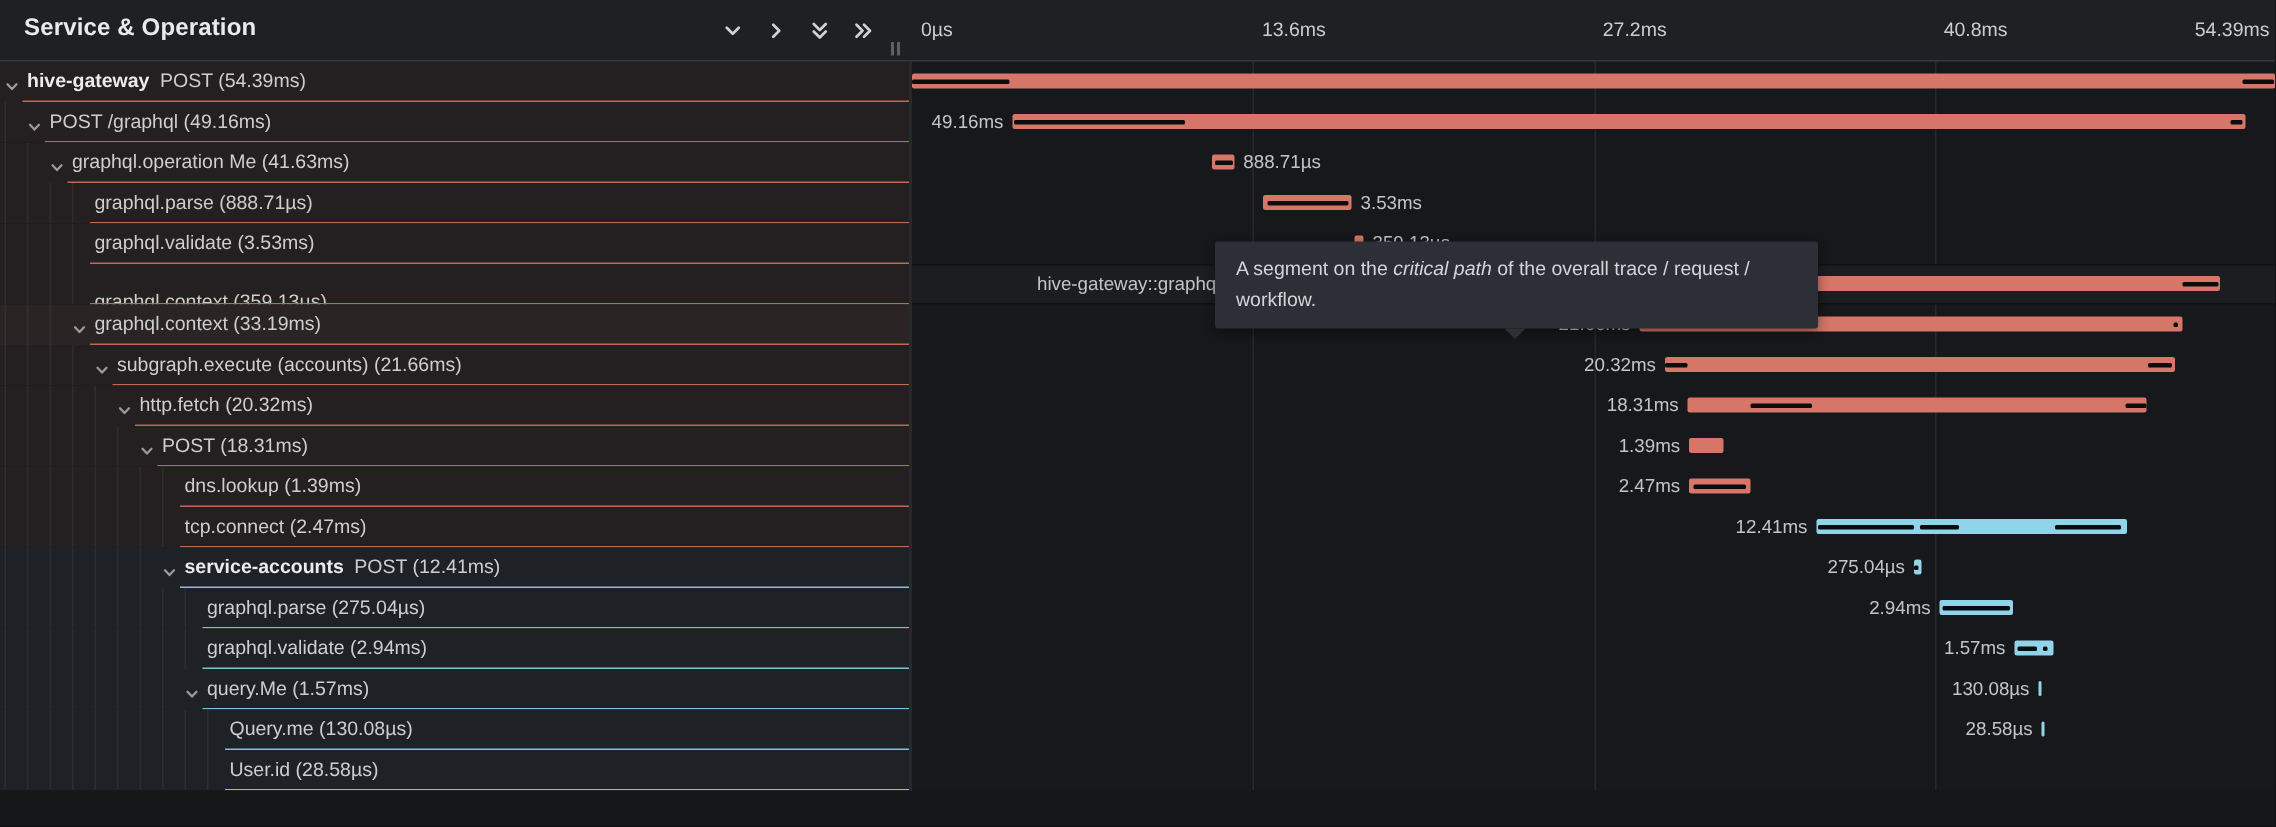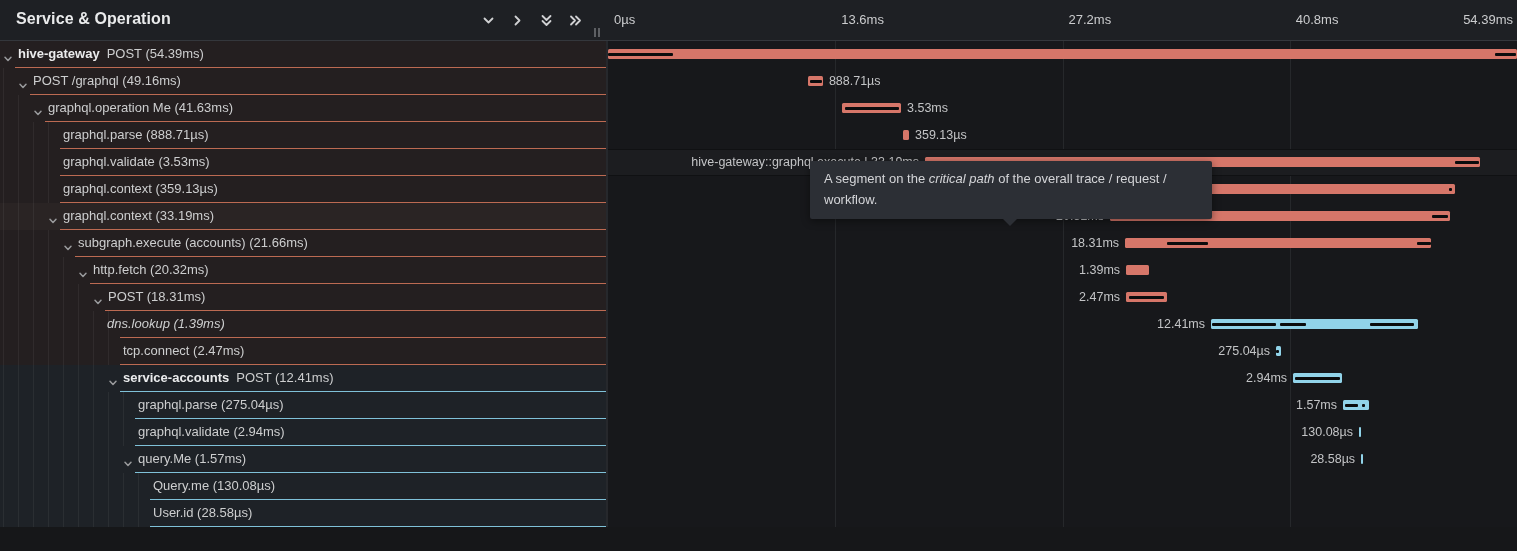--- a/index.html
+++ b/index.html
@@ -156,21 +156,21 @@
         <div class="guide" style="left: 33px;"></div>
         <div class="guide" style="left: 48px;"></div>
         <span class="ltext" style="left: 63px;">graphql.validate (3.53ms)</span>
         <div class="lborder orange" style="left: 60px;"></div>
       </div>
       <div class="lrow orange">
         <div class="guide" style="left: 3px;"></div>
         <div class="guide" style="left: 18px;"></div>
         <div class="guide" style="left: 33px;"></div>
         <div class="guide" style="left: 48px;"></div>
-        <span class="ltext" style="left: 63px;">graphql.context (359.13µs)</span>
+        <span class="ltext" style="left: 63px; margin-top: 12px;">graphql.context (359.13µs)</span>
         <div class="lborder orange" style="left: 60px;"></div>
       </div>
       <div class="lrow orange hl">
         <div class="guide" style="left: 3px;"></div>
         <div class="guide" style="left: 18px;"></div>
         <div class="guide" style="left: 33px;"></div>
         <span class="tchev" style="left: 48px;"><svg width="10" height="10" viewBox="0 0 10 10">
             <path d="M2 3.2 L5 6.4 L8 3.2" fill="none" stroke="#9a9b9d" stroke-width="1.5" stroke-linecap="round" stroke-linejoin="round"></path>
           </svg></span>
         <span class="ltext" style="left: 63px;">graphql.context (33.19ms)</span>
@@ -214,21 +214,21 @@
       </div>
       <div class="lrow orange">
         <div class="guide" style="left: 3px;"></div>
         <div class="guide" style="left: 18px;"></div>
         <div class="guide" style="left: 33px;"></div>
         <div class="guide" style="left: 48px;"></div>
         <div class="guide" style="left: 63px;"></div>
         <div class="guide" style="left: 78px;"></div>
         <div class="guide" style="left: 93px;"></div>
         <div class="guide" style="left: 108px;"></div>
-        <span class="ltext" style="left: 107px; font-style: italic;">dns.lookup (1.39ms)</span>
+        <span class="ltext" style="left: 123px;">dns.lookup (1.39ms)</span>
         <div class="lborder orange" style="left: 120px;"></div>
       </div>
       <div class="lrow orange">
         <div class="guide" style="left: 3px;"></div>
         <div class="guide" style="left: 18px;"></div>
         <div class="guide" style="left: 33px;"></div>
         <div class="guide" style="left: 48px;"></div>
         <div class="guide" style="left: 63px;"></div>
         <div class="guide" style="left: 78px;"></div>
         <div class="guide" style="left: 93px;"></div>
@@ -323,20 +323,26 @@
   <div class="rrows">
       <div class="grid-line" style="left: 227px;"></div>
       <div class="grid-line" style="left: 455px;"></div>
       <div class="grid-line" style="left: 682px;"></div>
       <div class="rrow">
         <div class="bar orange" style="left: 0px; width: 909px;"></div>
         <div class="crit" style="left: 0px; width: 65.2px;"></div>
         <div class="crit" style="left: 887.4px; width: 20.6px;"></div>
       </div>
       <div class="rrow">
+        <div class="bar orange" style="left: 67px; width: 821.6px;"></div>
+        <div class="crit" style="left: 68px; width: 114.1px;"></div>
+        <div class="crit" style="left: 879.1px; width: 7.5px;"></div>
+        <span class="blabel" style="right: 848px;">49.16ms</span>
+      </div>
+      <div class="rrow">
         <div class="bar orange" style="left: 200.1px; width: 14.9px;"></div>
         <div class="crit" style="left: 202.2px; width: 11.4px;"></div>
         <span class="blabel" style="left: 220.9px;">888.71µs</span>
       </div>
       <div class="rrow">
         <div class="bar orange" style="left: 234px; width: 59px;"></div>
         <div class="crit" style="left: 236.5px; width: 54.3px;"></div>
         <span class="blabel" style="left: 299px;">3.53ms</span>
       </div>
       <div class="rrow">

